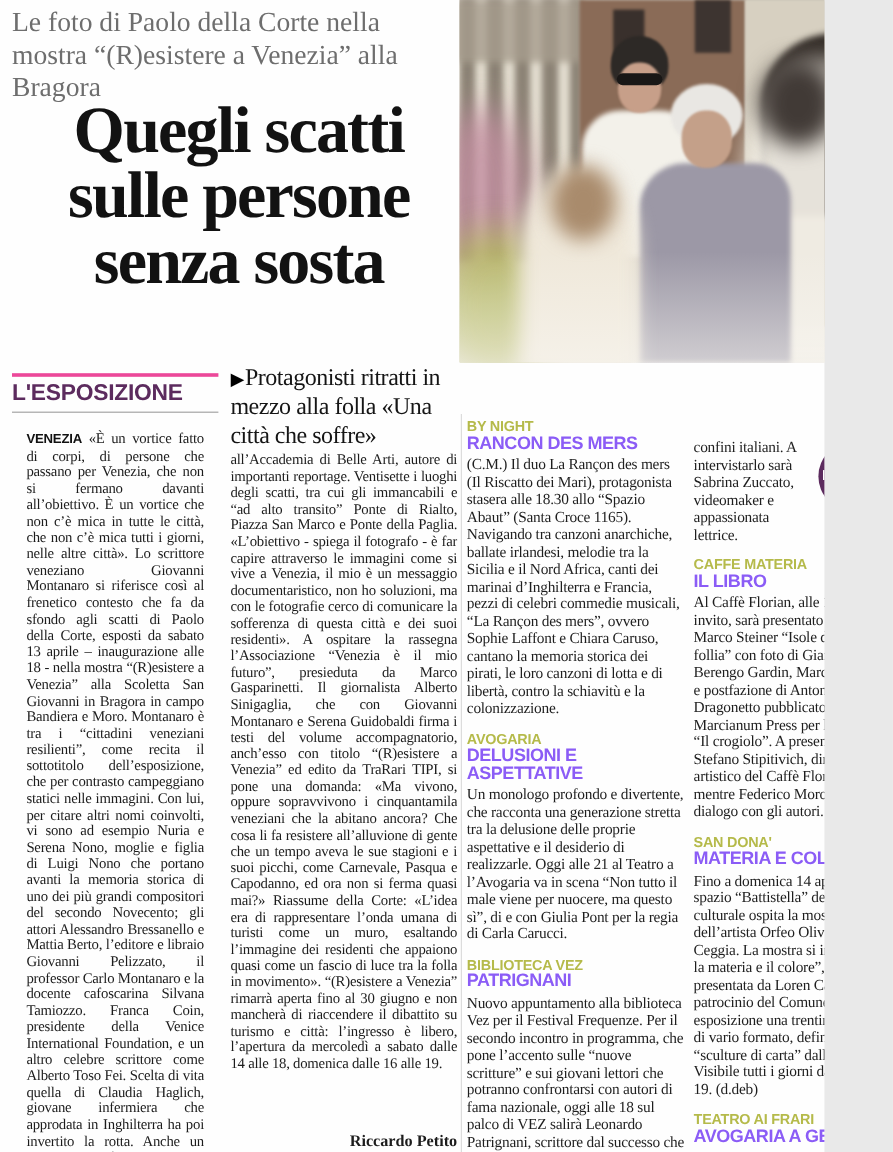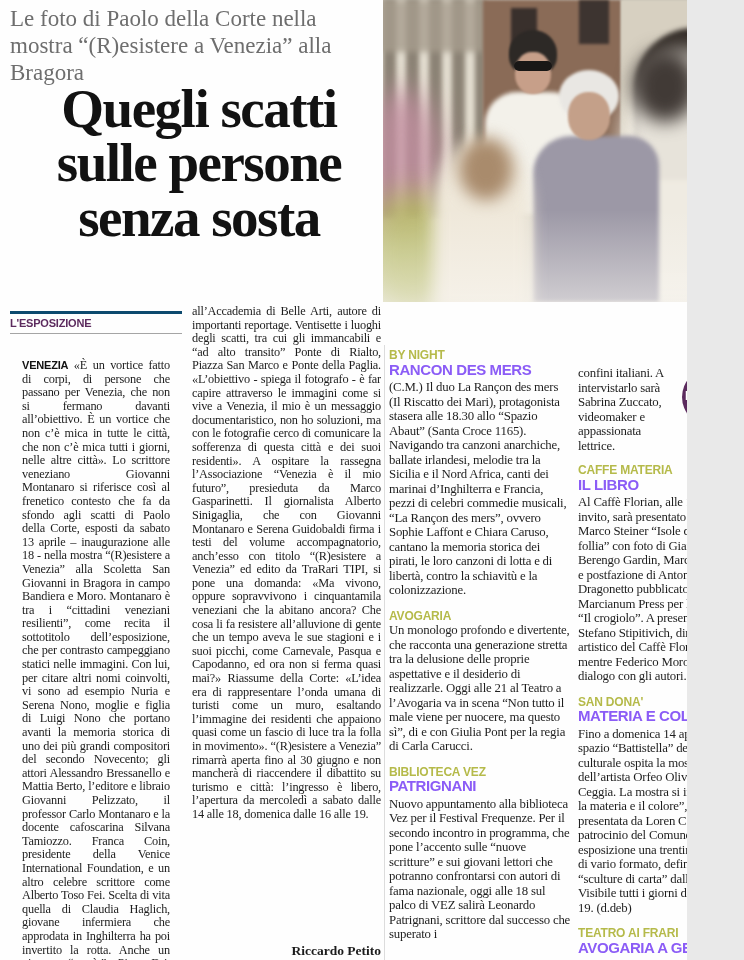--- a/index.html
+++ b/index.html
@@ -58,22 +58,22 @@
   .ph-haze{left:0;bottom:0;width:100%;height:92px;
            background:linear-gradient(180deg,rgba(255,255,255,0),rgba(250,248,244,.55));}
 
   
   .caption{position:absolute;left:383px;top:306px;width:361px;font-size:14.5px;font-weight:bold;color:#222;}
   .caption .cap-label{font-family:"Liberation Sans",sans-serif;font-size:12.5px;
                       letter-spacing:-.3px;color:#111;margin-right:4px;}
 
   
   .exp-block{position:absolute;left:10px;top:311px;width:172px;}
-  .exp-label{font-family:"Liberation Sans",sans-serif;font-weight:bold;font-size:11px;
-             letter-spacing:-.2px;color:#5c2b5e;border-top:3px solid #0c4a6e;
+  .exp-label{font-family:"Liberation Sans",sans-serif;font-weight:bold;font-size:19px;
+             letter-spacing:-.2px;color:#5c2b5e;border-top:3px solid #ec4899;
              border-bottom:1px solid #a5a5a5;padding:3px 0 4px;}
 
   
   .body-text{font-size:12.3px;line-height:13.6px;letter-spacing:-.2px;text-align:justify;
              hyphens:auto;color:#1c1c1c;}
   .col1{position:absolute;left:10px;top:347px;width:172px;height:613px;overflow:hidden;}
   .col1 p{margin:12px;}
   .col1 .par2{text-indent:11px;}
   .lead-word{font-family:"Liberation Sans",sans-serif;font-weight:bold;font-size:11px;
              letter-spacing:-.2px;color:#111;}
@@ -147,34 +147,38 @@
   <div class="exp-block">
     <div class="exp-label">L'ESPOSIZIONE</div>
   </div>
 
   <div class="col1 body-text">
     <p><span class="lead-word">VENEZIA</span> <span>«È un vortice fatto di corpi, di persone che passano per Venezia, che non si fermano davanti all’obiettivo. È un vortice che non c’è mica in tutte le città, che non c’è mica tutti i giorni, nelle altre città». Lo scrittore veneziano Giovanni Montanaro si riferisce così al frenetico contesto che fa da sfondo agli scatti di Paolo della Corte, esposti da sabato 13 aprile – inaugurazione alle 18 - nella mostra “(R)esistere a Venezia” alla Scoletta San Giovanni in Bragora in campo Bandiera e Moro. Montanaro è tra i “cittadini veneziani resilienti”, come recita il sottotitolo dell’esposizione, che per contrasto campeggiano statici nelle immagini. Con lui, per citare altri nomi coinvolti, vi sono ad esempio Nuria e Serena Nono, moglie e figlia di Luigi Nono che portano avanti la memoria storica di uno dei più grandi compositori del secondo Novecento; gli attori Alessandro Bressanello e Mattia Berto, l’editore e libraio Giovanni Pelizzato, il professor Carlo Montanaro e la docente cafoscarina Silvana Tamiozzo. Franca Coin, presidente della Venice International Foundation, e un altro celebre scrittore come Alberto Toso Fei. Scelta di vita quella di Claudia Haglich, giovane infermiera che approdata in Inghilterra ha poi invertito la rotta. Anche un giovane “remèr”, Piero Dri, che ha scommesso con un suo laboratorio a Cannaregio, e il compositore Claudio Ambrosini celebrato Leone d’oro alla Biennale Musica.</span></p>
     <p class="par2">Trentuno in totale i ritratti di Paolo della Corte, fotografo professionista, nonché docente</p>
   </div>
 
   <div class="col2">
+    <div class="pullquote">
+      <span class="pq-arrow">▶</span><span>Protagonisti ritratti in mezzo alla folla «Una città che soffre»</span>
+    </div>
     <p class="body-text">all’Accademia di Belle Arti, autore di importanti reportage. Ventisette i luoghi degli scatti, tra cui gli immancabili e “ad alto transito” Ponte di Rialto, Piazza San Marco e Ponte della Paglia. «L’obiettivo - spiega il fotografo - è far capire attraverso le immagini come si vive a Venezia, il mio è un messaggio documentaristico, non ho soluzioni, ma con le fotografie cerco di comunicare la sofferenza di questa città e dei suoi residenti». A ospitare la rassegna l’Associazione “Venezia è il mio futuro”, presieduta da Marco Gasparinetti. Il giornalista Alberto Sinigaglia, che con Giovanni Montanaro e Serena Guidobaldi firma i testi del volume accompagnatorio, anch’esso con titolo “(R)esistere a Venezia” ed edito da TraRari TIPI, si pone una domanda: «Ma vivono, oppure sopravvivono i cinquantamila veneziani che la abitano ancora? Che cosa li fa resistere all’alluvione di gente che un tempo aveva le sue stagioni e i suoi picchi, come Carnevale, Pasqua e Capodanno, ed ora non si ferma quasi mai?» Riassume della Corte: «L’idea era di rappresentare l’onda umana di turisti come un muro, esaltando l’immagine dei residenti che appaiono quasi come un fascio di luce tra la folla in movimento». “(R)esistere a Venezia” rimarrà aperta fino al 30 giugno e non mancherà di riaccendere il dibattito su turismo e città: l’ingresso è libero, l’apertura da mercoledì a sabato dalle 14 alle 18, domenica dalle 16 alle 19.</p>
     <div class="byline">Riccardo Petito</div>
   </div>
 
   <div class="vdiv"></div>
 
   <div class="col3 agenda">
     <div class="ag-section">
       <div class="ag-kicker">BY NIGHT</div>
       <div class="ag-title">RANCON DES MERS</div>
       <p class="ag-body">(C.M.) Il duo La Rançon des mers (Il Riscatto dei Mari), protagonista stasera alle 18.30 allo “Spazio Abaut” (Santa Croce 1165). Navigando tra canzoni anarchiche, ballate irlandesi, melodie tra la Sicilia e il Nord Africa, canti dei marinai d’Inghilterra e Francia, pezzi di celebri commedie musicali, “La Rançon des mers”, ovvero Sophie Laffont e Chiara Caruso, cantano la memoria storica dei pirati, le loro canzoni di lotta e di libertà, contro la schiavitù e la colonizzazione.</p>
     </div>
     <div class="ag-section">
       <div class="ag-kicker">AVOGARIA</div>
+      <div class="ag-title">DELUSIONI E ASPETTATIVE</div>
       <p class="ag-body">Un monologo profondo e divertente, che racconta una generazione stretta tra la delusione delle proprie aspettative e il desiderio di realizzarle. Oggi alle 21 al Teatro a l’Avogaria va in scena “Non tutto il male viene per nuocere, ma questo sì”, di e con Giulia Pont per la regia di Carla Carucci.</p>
     </div>
     <div class="ag-section">
       <div class="ag-kicker">BIBLIOTECA VEZ</div>
       <div class="ag-title">PATRIGNANI</div>
       <p class="ag-body">Nuovo appuntamento alla biblioteca Vez per il Festival Frequenze. Per il secondo incontro in programma, che pone l’accento sulle “nuove scritture” e sui giovani lettori che potranno confrontarsi con autori di fama nazionale, oggi alle 18 sul palco di VEZ salirà Leonardo Patrignani, scrittore dal successo che superato i</p>
     </div>
   </div>
 
   <div class="col4 agenda">

